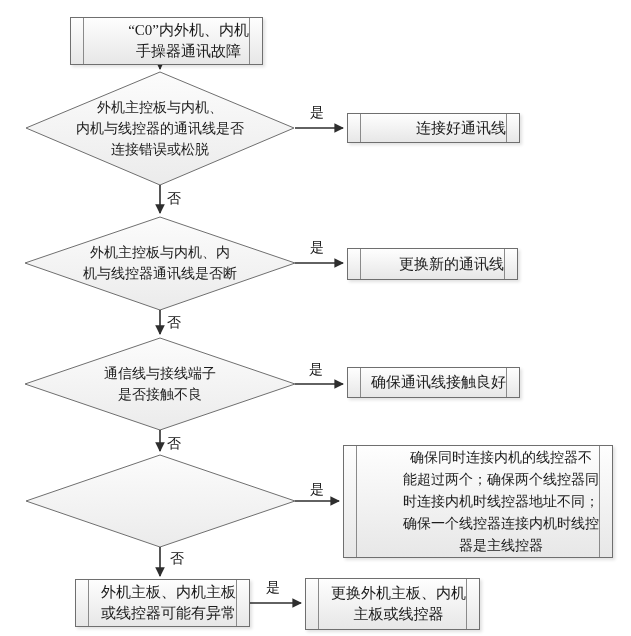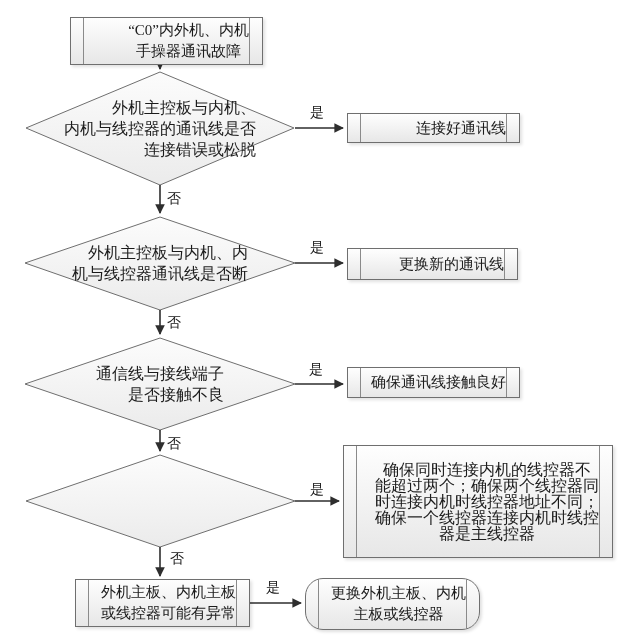--- a/index.html
+++ b/index.html
@@ -18,27 +18,26 @@
   }
   .node .inner {
     flex:1; margin:0 12px; border-left:1px solid #8a8a8a; border-right:1px solid #8a8a8a;
     display:flex; align-items:center; justify-content:flex-end;
   }
   .node .txt, .dtxt {
     text-align:center; white-space:pre-line; line-height:21px; font-size:15px;
   }
   .dtxt {
     position:absolute; display:flex; align-items:center; justify-content:center;
-    font-size:16px;
-    text-align:right;
+    font-size:14px;
   }
   .edge-label {
     position:absolute; font-size:14px; color:#141414; line-height:14px;
   }
-  .big .txt { font-size:16px; line-height:16px; }
+  .big .txt { font-size:14px; line-height:22px; }
 </style>
 </head>
 <body>
 
 <div class="canvas">
 
   <svg class="layer" viewBox="0 0 631 636">
     <defs>
       <marker id="ah" viewBox="0 0 10 10" refX="9" refY="5" markerWidth="7" markerHeight="6" orient="auto">
         <path d="M0,0 L10,5 L0,10 z" fill="#2e2e2e"></path>
@@ -109,21 +108,21 @@
     </div>
   </div>
 
   <div class="node" style="left:75px; top:579px; width:175px; height:48px;">
     <div class="inner">
       <div class="txt">外机主板、内机主板
 或线控器可能有异常</div>
     </div>
   </div>
 
-  <div class="node" style="left:305px; top:578px; width:175px; height:52px;border-radius:18px;">
+  <div class="node" style="left:305px; top:578px; width:175px; height:52px;">
     <div class="inner">
       <div class="txt">更换外机主板、内机
 主板或线控器</div>
     </div>
   </div>
 
   <div class="edge-label" style="left:310px; top:106px;">是</div>
   <div class="edge-label" style="left:167px; top:192px;">否</div>
   <div class="edge-label" style="left:310px; top:241px;">是</div>
   <div class="edge-label" style="left:167px; top:316px;">否</div>

